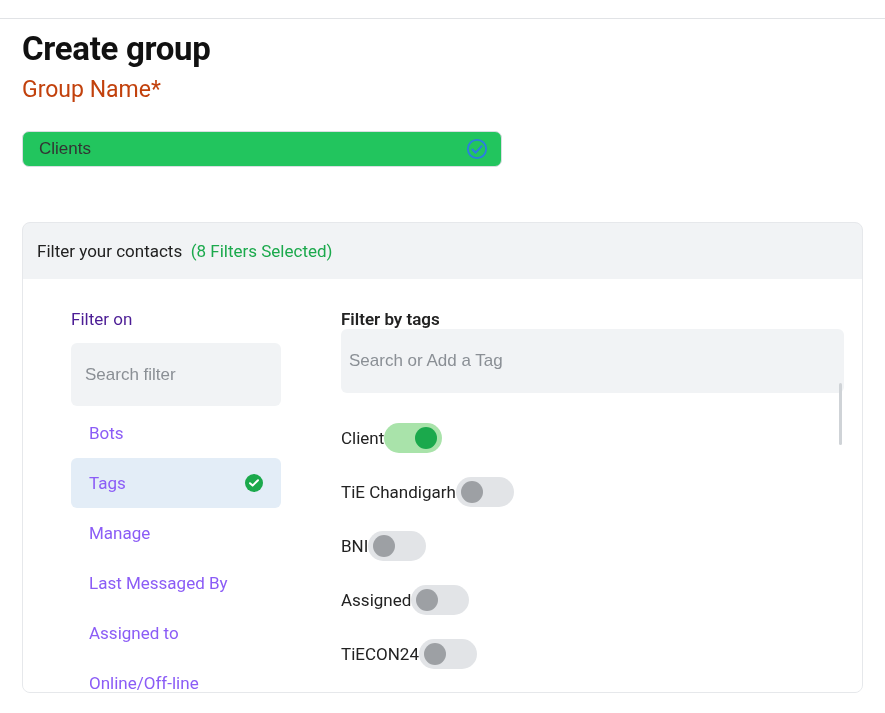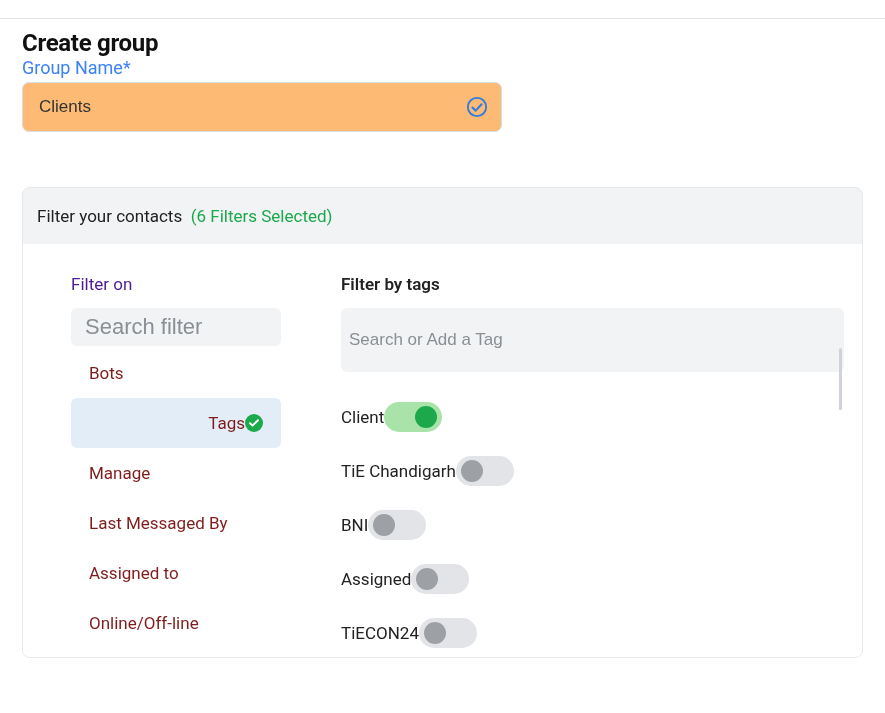--- a/index.html
+++ b/index.html
@@ -11,47 +11,48 @@
       font-family: -apple-system, BlinkMacSystemFont, 'Segoe UI', Roboto, sans-serif;
       background: #fff;
       width: 885px;
       height: 713px;
       overflow: hidden;
     }
     .page-wrapper {
       padding: 18px 22px;
     }
     .page-title {
-      font-size: 24px;
+      font-size: 33px;
       font-weight: 700;
       color: #111;
       letter-spacing: -0.3px;
+      margin-bottom: 8px;
     }
     .page-subtitle {
       font-size: 17px;
       color: #888;
       margin-bottom: 38px;
     }
     .field-label {
-      font-size: 18px;
-      color: #3b82f6;
-      margin-bottom: 4px;
+      font-size: 23px;
+      color: #c2410c;
+      margin-bottom: 28px;
     }
     .input-wrapper {
       position: relative;
       width: 480px;
       margin-bottom: 55px;
     }
     .text-input {
       width: 100%;
-      height: 50px;
+      height: 36px;
       padding: 0 50px 0 16px;
       font-size: 17px;
       color: #333;
-      background: #fdba74;
+      background: #22c55e;
       border: 1px solid #d9dee2;
       border-radius: 7px;
       outline: none;
     }
     .input-check-icon {
       position: absolute;
       right: 14px;
       top: 50%;
       transform: translateY(-50%);
       width: 22px;
@@ -84,63 +85,61 @@
       width: 210px;
       flex-shrink: 0;
     }
     .filter-on-label {
       font-size: 17px;
       color: #4c1d95;
       margin-bottom: 14px;
     }
     .search-filter-input {
       width: 100%;
-      height: 38px;
+      height: 63px;
       padding: 0 14px;
-      font-size: 22px;
+      font-size: 17px;
       color: #333;
       background: #f1f3f5;
       border: none;
       border-radius: 6px;
       outline: none;
     }
     .search-filter-input::placeholder {
       color: #8a8f95;
     }
     .filter-list {
       margin-top: 2px;
     }
     .filter-item {
       display: flex;
       align-items: center;
       justify-content: space-between;
       padding: 15px 18px;
       border-radius: 6px;
       font-size: 17px;
-      color: #7f1d1d;
+      color: #8b5cf6;
       cursor: pointer;
     }
     .filter-item.active {
       background: #e3edf7;
-      justify-content: flex-end;
     }
     .check-badge {
       width: 18px;
       height: 18px;
       flex-shrink: 0;
     }
     .filter-right {
       flex: 1;
       min-width: 0;
     }
     .filter-by-tags-label {
       font-size: 17px;
       font-weight: 600;
       color: #222;
-      margin-bottom: 14px;
     }
     .tag-search-input {
       width: 100%;
       height: 64px;
       padding: 0 8px;
       font-size: 17px;
       color: #333;
       background: #f1f3f5;
       border: none;
       border-radius: 6px;
@@ -218,21 +217,21 @@
       <svg viewBox="0 0 24 24" width="22" height="22">
         <circle cx="12" cy="12" r="10" fill="none" stroke="#2b7de1" stroke-width="2"></circle>
         <path d="M7 12.5 L10.5 16 L17 9" fill="none" stroke="#2b7de1" stroke-width="2.2" stroke-linecap="round" stroke-linejoin="round"></path>
       </svg>
     </span>
   </div>
 
   <div class="filter-panel">
     <div class="filter-header">
       <span>Filter your contacts</span>
-      &nbsp;<span class="filters-selected">(6 Filters Selected)</span>
+      &nbsp;<span class="filters-selected">(8 Filters Selected)</span>
     </div>
 
     <div class="filter-body">
       <div class="filter-left">
         <div class="filter-on-label">Filter on</div>
         <input type="text" class="search-filter-input" placeholder="Search filter" style="">
         <div class="filter-list">
           <div class="filter-item">
             <span>Bots</span>
           </div>

